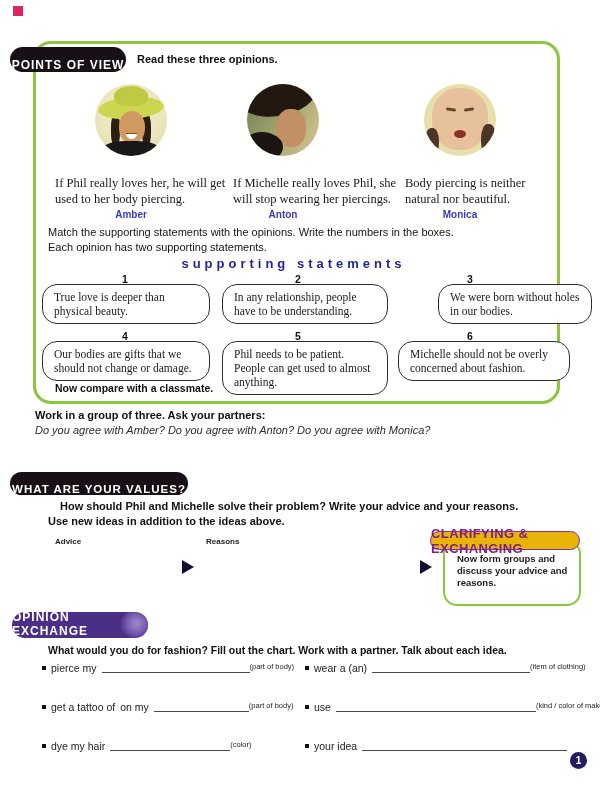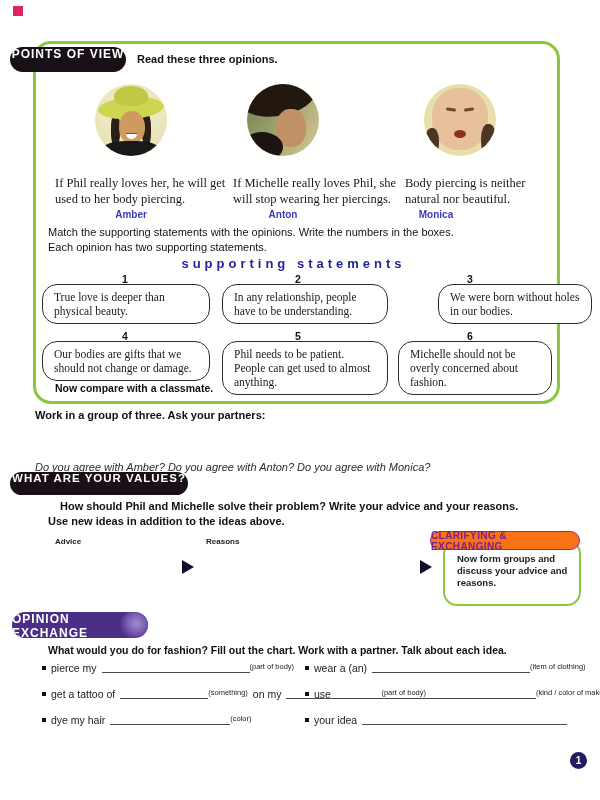--- a/index.html
+++ b/index.html
@@ -7,21 +7,21 @@
         font-family:"Liberation Sans",sans-serif;color:#111;}
 
   
   .corner-square{position:absolute;left:13px;top:6px;width:10px;height:10px;background:#e0245e;}
 
   
   .pov-box{position:absolute;left:33px;top:41px;width:521px;height:357px;
            border:3px solid #8cc63e;border-radius:18px;background:#fffffe;}
 
   
-  .pill{position:absolute;display:flex;align-items:flex-start;justify-content:center;
+  .pill{position:absolute;display:flex;align-items:flex-end;justify-content:center;
         color:#fff;font-weight:800;letter-spacing:1px;}
   .pov-pill{left:10px;top:47px;width:116px;height:25px;background:#190f17;border-radius:13px;font-size:12px;}
   .values-pill{left:10px;top:472px;width:178px;height:23px;background:#190f17;border-radius:12px;font-size:11.5px;}
   .oe-pill{left:12px;top:612px;width:136px;height:26px;background:#4b2f86;border-radius:14px;font-size:12px;overflow:hidden;}
   .oe-swirl{position:absolute;right:-2px;top:-2px;width:30px;height:30px;border-radius:50%;
             background:radial-gradient(circle at 55% 45%, #a08ccc 0%, #7a5cb0 40%, rgba(75,47,134,0) 72%);}
 
   .read-intro{position:absolute;left:137px;top:53px;font-size:11px;font-weight:bold;}
 
   
@@ -54,45 +54,45 @@
   .stmt-heading{position:absolute;left:33px;top:256px;width:521px;text-align:center;
                 color:#24249c;font-weight:800;font-size:13px;letter-spacing:4px;}
 
   .stmt-num{position:absolute;font-size:10.5px;font-weight:bold;text-align:center;width:20px;}
   .stmt-pill{position:absolute;border:1.3px solid #2e2e2e;border-radius:15px;background:#fff;
              font-family:"Liberation Serif",serif;font-size:11.5px;line-height:1.22;
              padding:5px 11px;box-sizing:border-box;color:#1a1a1a;}
   .compare-note{position:absolute;left:55px;top:382px;font-size:10.5px;font-weight:bold;}
 
   .gw1{position:absolute;left:35px;top:409px;font-size:11px;font-weight:bold;}
-  .gw2{position:absolute;left:35px;top:424px;font-size:11px;font-style:italic;color:#2c2c2c;margin-top:37px;}
+  .gw2{position:absolute;left:35px;top:424px;font-size:11px;font-style:italic;color:#2c2c2c;}
   .gw3{position:absolute;left:35px;top:439px;font-size:11px;}
   .gw3 .b{font-weight:bold;}
   .gw3 .i{font-style:italic;color:#2c2c2c;}
 
   .val1{position:absolute;left:48px;top:500px;font-size:11px;font-weight:bold;padding-left:12px;}
   .val2{position:absolute;left:48px;top:515px;font-size:11px;font-weight:bold;}
   .col-label{position:absolute;top:537px;font-size:8px;font-weight:bold;color:#222;}
   .advice-label{left:55px;}
   .reasons-label{left:190px;margin-left:16px;}
   .tri{position:absolute;width:0;height:0;border-top:7px solid transparent;border-bottom:7px solid transparent;
        border-left:12px solid #10102e;}
   .tri1{left:182px;top:560px;}
   .tri2{left:420px;top:560px;}
 
   .clar-box{position:absolute;left:443px;top:540px;width:134px;height:62px;
             border:2.5px solid #8cc63e;border-radius:14px;background:#fff;}
-  .clar-pill{position:absolute;left:430px;top:531px;width:148px;height:17px;background:#f97316;
+  .clar-pill{position:absolute;left:430px;top:531px;width:148px;height:17px;background:#eab308;
              border:1.5px solid #8a2f9b;border-radius:10px;display:flex;align-items:center;justify-content:center;
-             color:#7b1f8a;font-weight:800;font-size:10px;letter-spacing:0.4px;}
+             color:#7b1f8a;font-weight:800;font-size:13px;letter-spacing:0.4px;}
   .clar-text{position:absolute;left:457px;top:553px;width:112px;font-size:9.5px;font-weight:bold;line-height:1.25;color:#1c1c1c;}
 
   .oe-intro{position:absolute;left:48px;top:644px;font-size:10.5px;font-weight:bold;}
 
-  .chart-col{position:absolute;top:661px;display:flex;flex-direction:column;gap:13px;}
+  .chart-col{position:absolute;top:661px;display:flex;flex-direction:column;gap:26px;}
   .chart-left{left:42px;width:255px;}
   .chart-right{left:305px;width:280px;}
   .chart-row{display:flex;align-items:flex-start;gap:5px;font-size:10.5px;color:#222;}
   .dot{width:4px;height:4px;background:#111;margin-top:5px;flex:0 0 auto;}
   .chart-row .lbl{padding-top:1px;white-space:nowrap;}
   .blank{display:inline-flex;flex-direction:row;flex:0 0 auto;}
   .blank .line{display:block;height:11px;border-bottom:1.3px solid #4a4a4a;}
   .blank .cap{font-size:7.5px;text-align:center;padding-top:1px;color:#222;white-space:nowrap;}
 
   .page-circle{position:absolute;left:570px;top:752px;width:17px;height:17px;border-radius:50%;
@@ -131,21 +131,21 @@
     <div class="monica-face"></div>
     <div class="monica-hair-l"></div>
     <div class="monica-hair-r"></div>
     <div class="monica-brow-l"></div>
     <div class="monica-brow-r"></div>
     <div class="monica-mouth"></div>
   </div>
 
   <div class="op-name" style="left:95px;">Amber</div>
   <div class="op-name" style="left:247px;">Anton</div>
-  <div class="op-name" style="left:400px;">Monica</div>
+  <div class="op-name" style="left:424px;">Monica</div>
 
   <div class="op-text" style="left:55px;width:190px;">If Phil really loves her, he will get used to her body piercing.</div>
   <div class="op-text" style="left:233px;width:180px;">If Michelle really loves Phil, she will stop wearing her piercings.</div>
   <div class="op-text" style="left:405px;width:152px;">Body piercing is neither natural nor beautiful.</div>
 
   <div class="match-line" style="top:226px;">Match the supporting statements with the opinions. Write the numbers in the boxes.</div>
   <div class="match-line" style="top:241px;">Each opinion has two supporting statements.</div>
 
   <div class="stmt-heading">supporting statements</div>
 
@@ -156,21 +156,21 @@
   <div class="stmt-pill" style="left:42px;top:284px;width:168px;">True love is deeper than physical beauty.</div>
   <div class="stmt-pill" style="left:222px;top:284px;width:166px;">In any relationship, people have to be understanding.</div>
   <div class="stmt-pill" style="left:398px;top:284px;width:154px;margin-left:40px;">We were born without holes in our bodies.</div>
 
   <div class="stmt-num" style="left:115px;top:330px;">4</div>
   <div class="stmt-num" style="left:288px;top:330px;">5</div>
   <div class="stmt-num" style="left:460px;top:330px;">6</div>
 
   <div class="stmt-pill" style="left:42px;top:341px;width:168px;">Our bodies are gifts that we should not change or damage.</div>
   <div class="stmt-pill" style="left:222px;top:341px;width:166px;">Phil needs to be patient. People can get used to almost anything.</div>
-  <div class="stmt-pill" style="left:398px;top:341px;width:154px;">Michelle should not be overly concerned about fashion.</div>
+  <div class="stmt-pill" style="left:398px;top:341px;width:172px;">Michelle should not be overly concerned about fashion.</div>
 
   <div class="compare-note">Now compare with a classmate.</div>
 
   <div class="gw1">Work in a group of three. Ask your partners:</div>
   <div class="gw2">Do you agree with Amber? Do you agree with Anton? Do you agree with Monica?</div>
 
   <div class="pill values-pill">
     <span>WHAT ARE YOUR VALUES?</span>
   </div>
   <div class="val1">How should Phil and Michelle solve their problem? Write your advice and your reasons.</div>
@@ -196,24 +196,20 @@
       <span class="dot"></span>
       <span class="lbl">pierce my</span>
       <span class="blank">
         <span class="line" style="width:148px;"></span>
         <span class="cap">(part of body)</span>
       </span>
     </div>
     <div class="chart-row">
       <span class="dot"></span>
       <span class="lbl">get a tattoo of</span>
-      <span class="blank">
-        <span class="line" style="width:88px;"></span>
-        <span class="cap">(something)</span>
-      </span>
       <span class="lbl">on my</span>
       <span class="blank">
         <span class="line" style="width:95px;"></span>
         <span class="cap">(part of body)</span>
       </span>
     </div>
     <div class="chart-row">
       <span class="dot"></span>
       <span class="lbl">dye my hair</span>
       <span class="blank">

